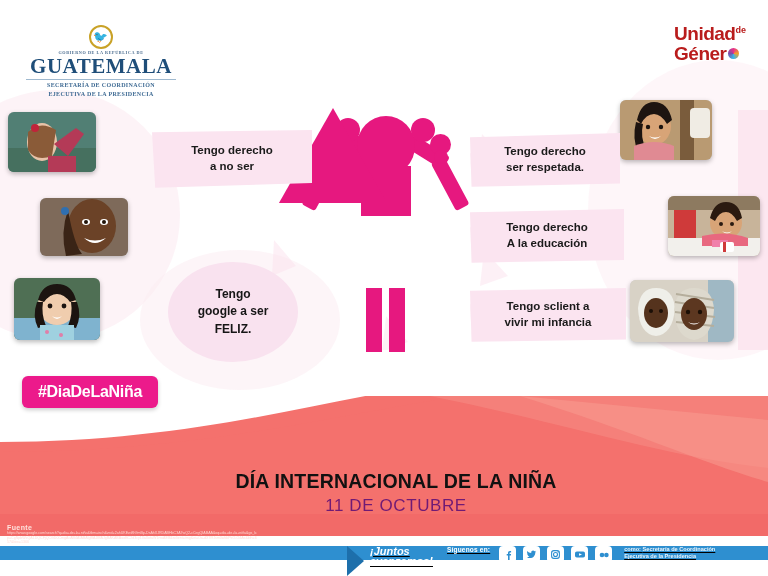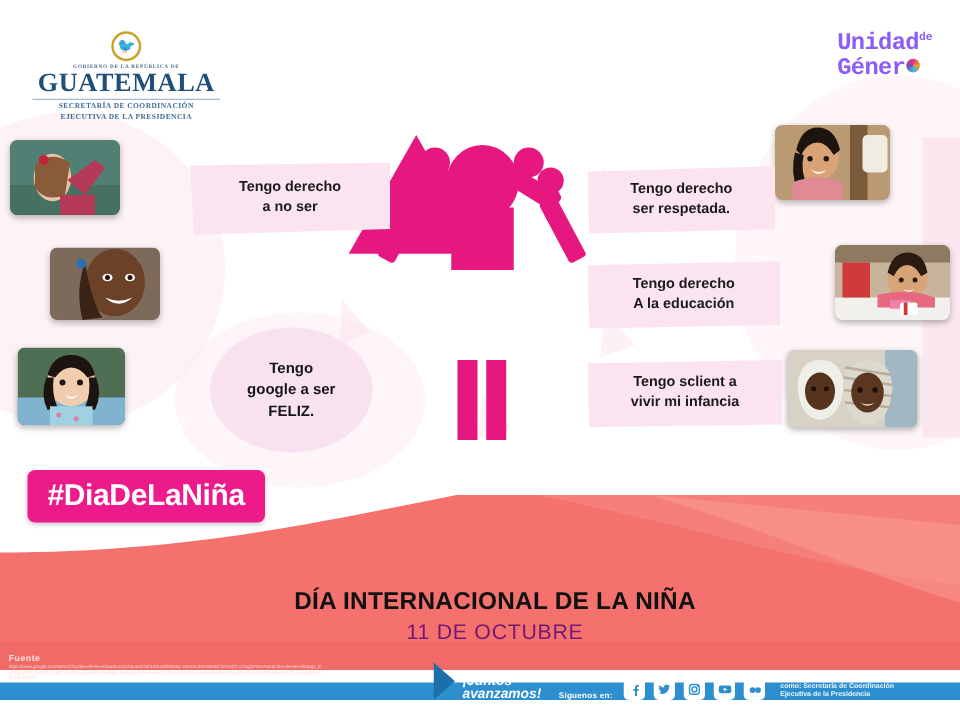--- a/index.html
+++ b/index.html
@@ -26,21 +26,21 @@
     font-size:12px;color:#b9952a;line-height:1;}
   .gt-top{font-size:4.2px;letter-spacing:.6px;color:#4a6c8f;font-weight:bold;
     font-family:"Liberation Serif", serif;}
   .gt-name{font-size:21px;line-height:22px;letter-spacing:.5px;color:#1f4e79;font-weight:bold;
     font-family:"Liberation Serif", serif;}
   .gt-sub{font-size:6px;line-height:8px;letter-spacing:.35px;color:#3f6b94;font-weight:bold;
     font-family:"Liberation Serif", serif;margin-top:1px;}
   .gt-rule{width:150px;height:1px;background:#9fb9cf;margin:2px auto 0;}
 
   .ug-logo{position:absolute;right:22px;top:20px;text-align:left;}
-  .ug-l1,.ug-l2{font-weight:bold;color:#8b5cf6;letter-spacing:-.5px;line-height:20px;font-family:Liberation Mono, monospace;}
+  .ug-l1,.ug-l2{font-weight:bold;color:#b91c1c;letter-spacing:-.5px;line-height:20px;}
   .ug-l1{font-size:19px;}
   .ug-l2{font-size:19px;position:relative;}
   .ug-de{font-size:9px;font-weight:bold;vertical-align:super;letter-spacing:0;}
   .ug-dot{display:inline-block;width:11px;height:11px;border-radius:50%;vertical-align:baseline;
     margin-left:1px;margin-bottom:1px;
     background:conic-gradient(#e8308a,#f0a02a,#37b6e9,#7b4fa8,#e8308a);}
 
   
   .girl{position:absolute;left:310px;top:108px;width:150px;height:245px;}
   .g-part{position:absolute;background:#e6187f;}
@@ -91,40 +91,40 @@
     box-shadow:0 2px 5px rgba(0,0,0,.28);background:#ccc;}
   .ph-l1{left:8px;top:112px;width:88px;height:60px;}
   .ph-l2{left:40px;top:198px;width:88px;height:58px;}
   .ph-l3{left:14px;top:278px;width:86px;height:62px;}
   .ph-r1{left:620px;top:100px;width:92px;height:60px;}
   .ph-r2{left:668px;top:196px;width:92px;height:60px;}
   .ph-r3{left:630px;top:280px;width:104px;height:62px;}
 
   
   .hashtag{position:absolute;left:22px;top:376px;padding:7px 16px;border-radius:6px;
-    background:#ec1a8b;color:#fff;font-weight:bold;font-size:24px;letter-spacing:-.3px;
+    background:#ec1a8b;color:#fff;font-weight:bold;font-size:16px;letter-spacing:-.3px;
     box-shadow:0 2px 4px rgba(0,0,0,.2);}
 
   
   .wave{position:absolute;left:0;top:396px;width:768px;height:140px;overflow:hidden;}
   .wave svg{display:block;}
 
   .titlebox{position:absolute;left:12px;top:470px;width:768px;text-align:center;z-index:4;}
   .t1{font-size:19.5px;font-weight:bold;color:#111;letter-spacing:.2px;}
   .t2{font-size:17px;color:#701a75;letter-spacing:.6px;margin-top:3px;}
 
   
   .fuente{position:absolute;left:7px;top:524px;z-index:5;color:#ffd9d4;}
   .fuente .lbl{font-size:7px;font-weight:bold;letter-spacing:.4px;color:#ffe3de;}
   .fuente .url{font-size:3.6px;line-height:4.6px;word-break:break-all;width:250px;
     display:block;color:#ffdad5;opacity:.95;}
 
   
   .bbar{position:absolute;left:0;top:546px;width:768px;height:14px;background:#2e8fd0;
-    display:flex;align-items:flex-end;z-index:6;}
+    display:flex;align-items:flex-start;z-index:6;text-decoration:underline;}
   .bbar .arrow{width:0;height:0;border-top:15px solid transparent;
     border-bottom:15px solid transparent;border-left:17px solid #1d6fab;margin-left:347px;}
   .juntos{margin-left:6px;color:#fff;font-weight:bold;font-style:italic;line-height:10px;}
   .juntos .j1{font-size:11px;display:block;}
   .juntos .j2{font-size:11px;display:block;}
   .sigue{margin-left:14px;color:#fff;font-size:6.5px;font-weight:bold;letter-spacing:.2px;}
   .socials{display:flex;gap:7px;margin-left:9px;}
   .soc{width:17px;height:17px;border-radius:4px;background:#fff;color:#2e8fd0;
     display:flex;align-items:center;justify-content:center;font-size:10px;font-weight:bold;}
   .soc svg{display:block;}

